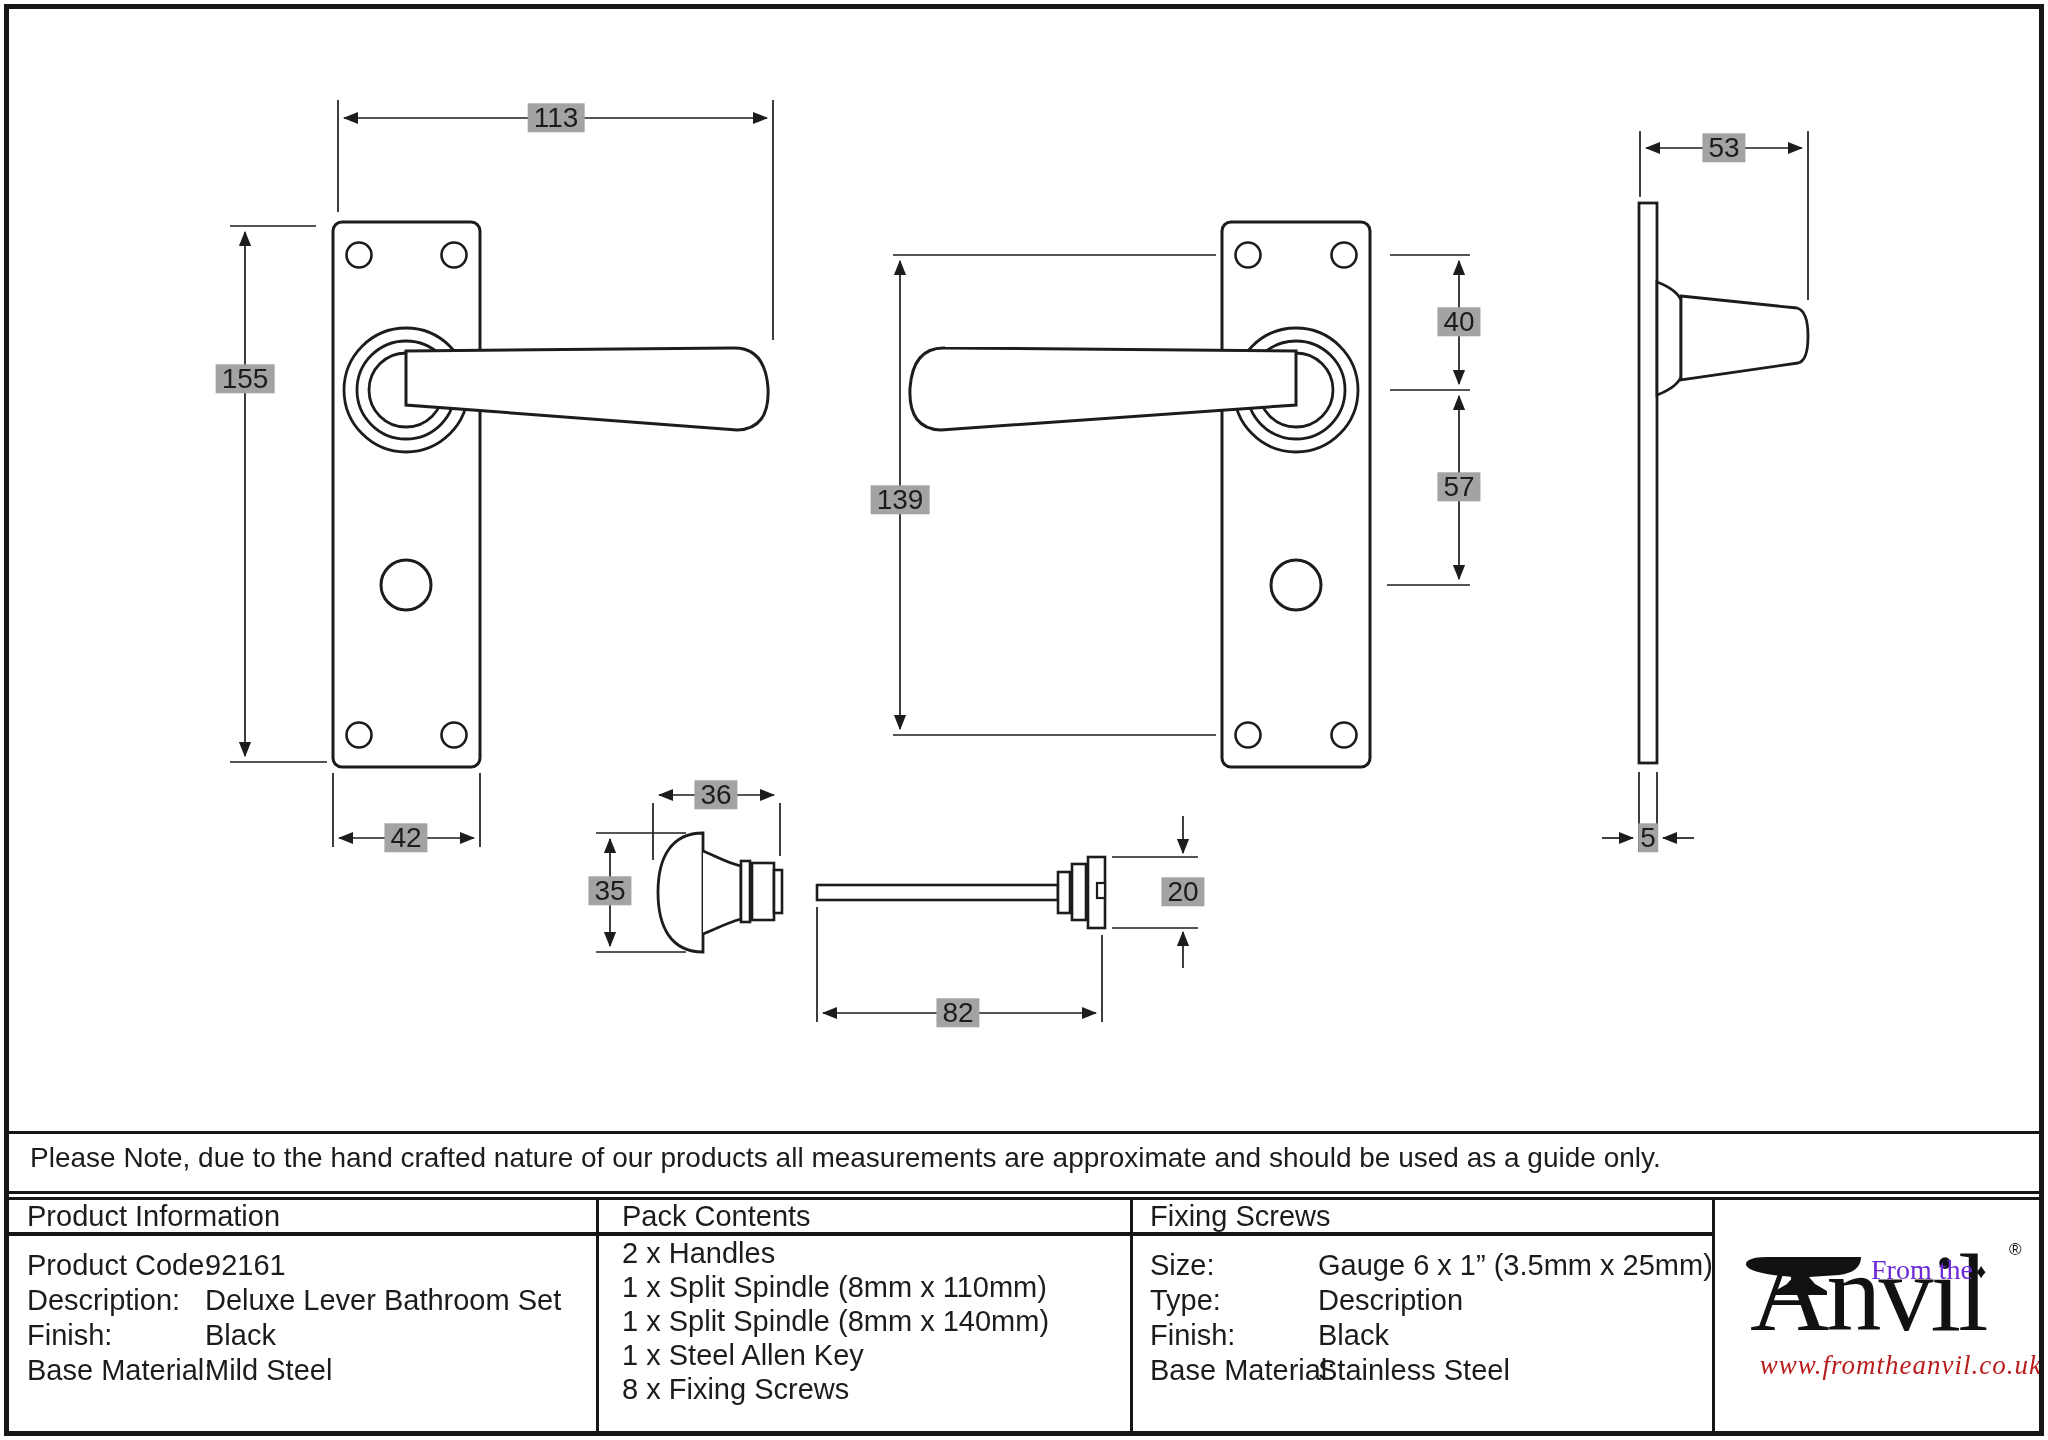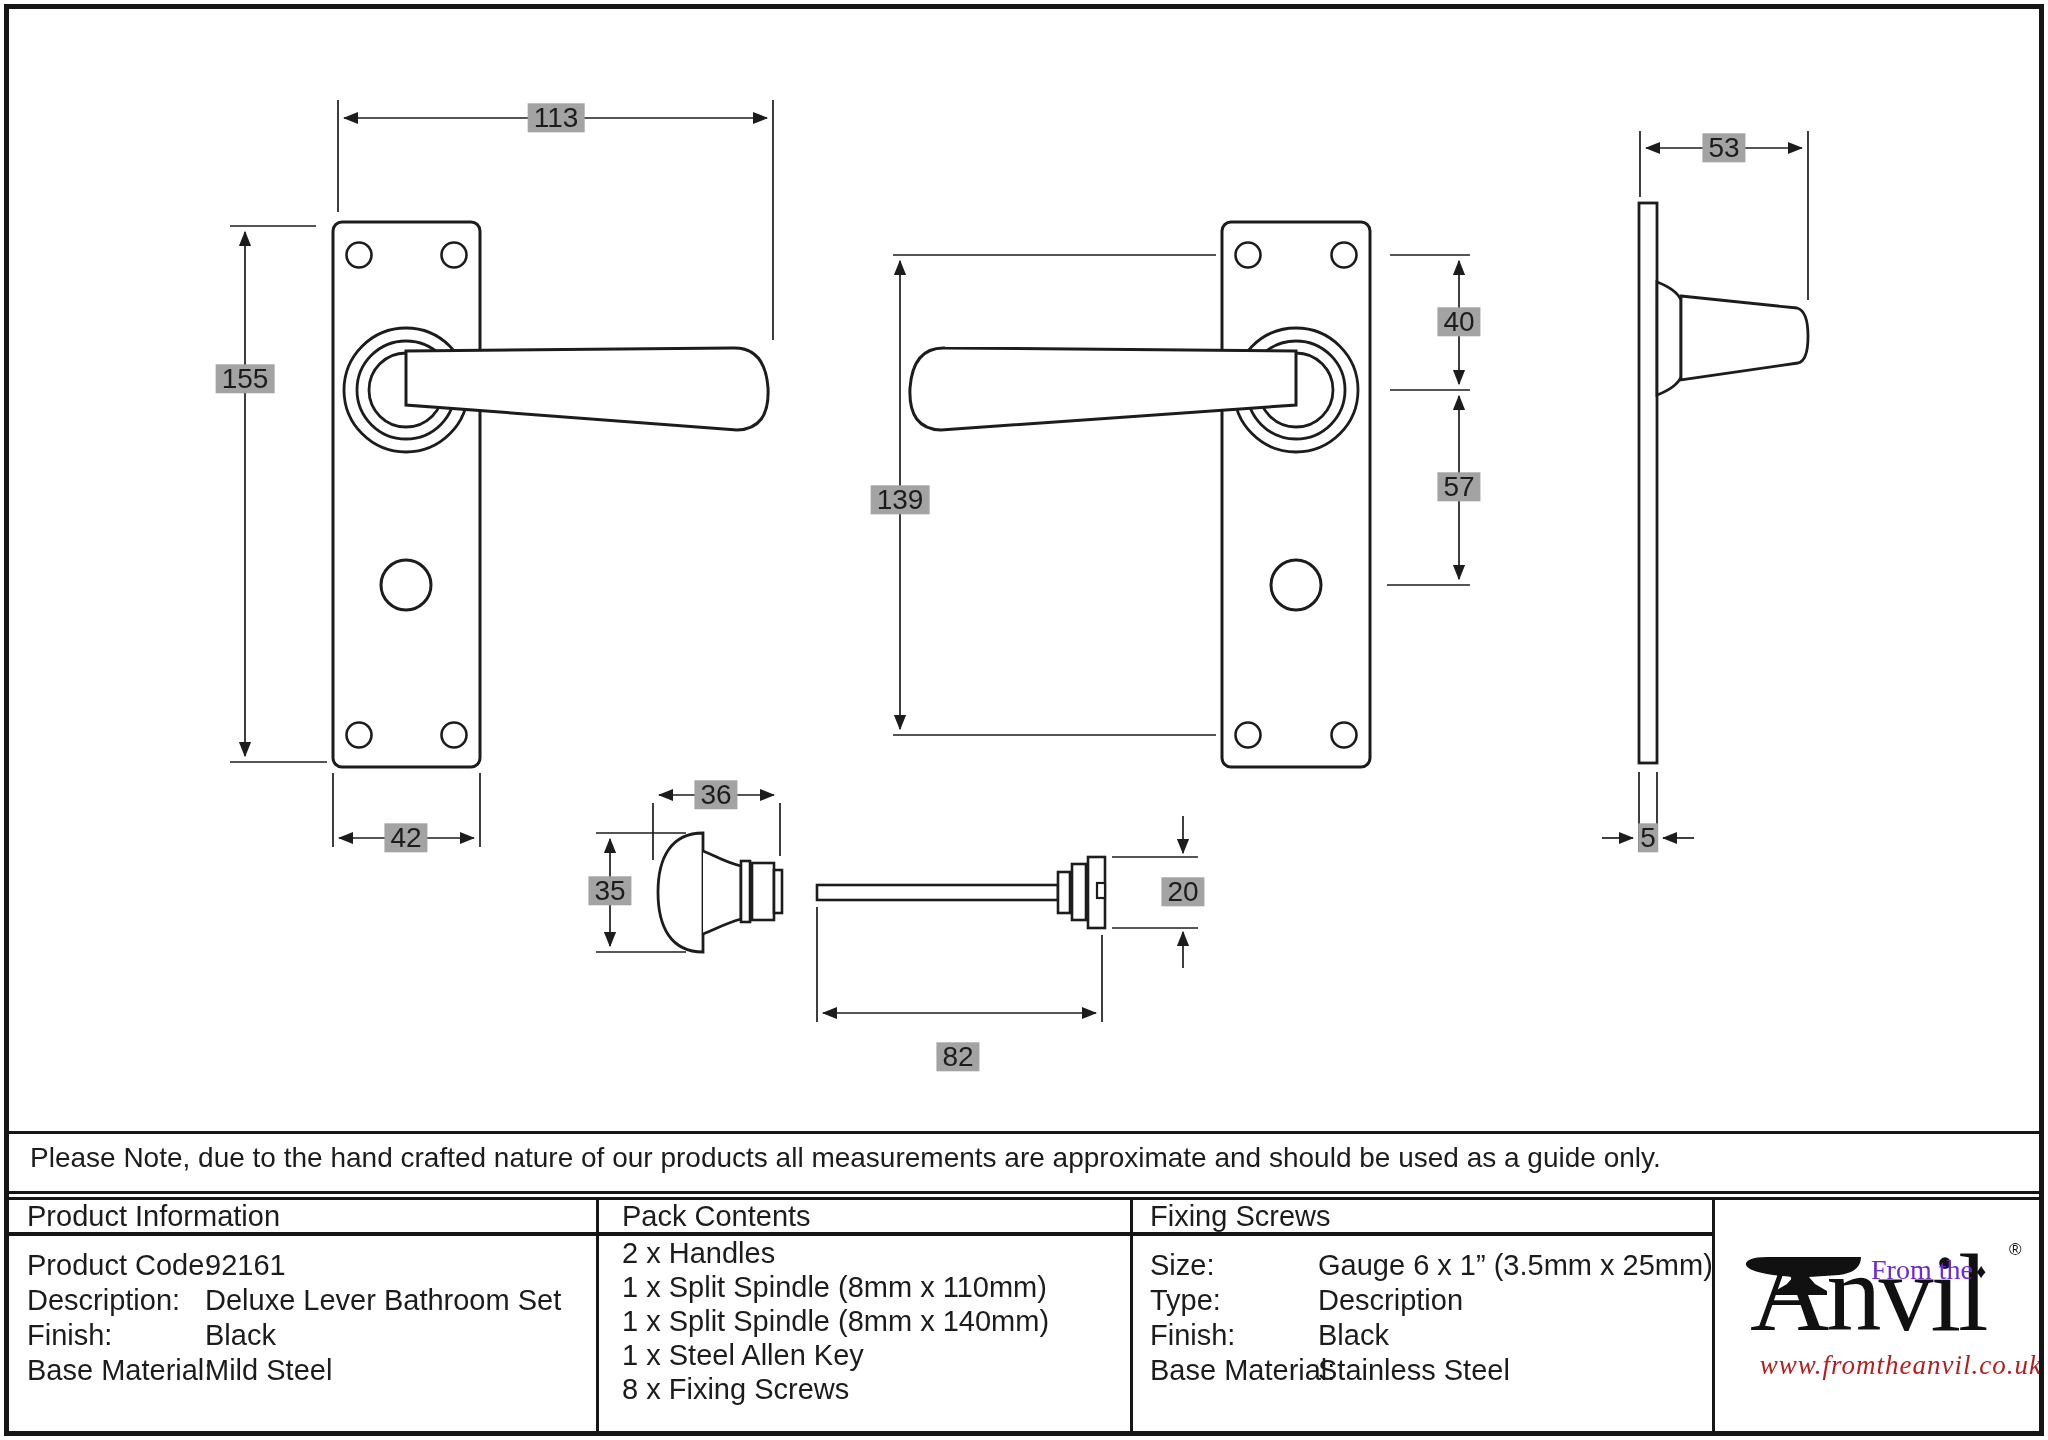--- a/index.html
+++ b/index.html
@@ -145,21 +145,21 @@
   <div class="dim" style="left:556px;top:118px;">113</div>
   <div class="dim" style="left:245px;top:379px;">155</div>
   <div class="dim" style="left:406px;top:838px;">42</div>
   <div class="dim" style="left:900px;top:500px;">139</div>
   <div class="dim" style="left:1459px;top:322px;">40</div>
   <div class="dim" style="left:1459px;top:487px;">57</div>
   <div class="dim" style="left:1724px;top:148px;">53</div>
   <div class="dim" style="left:1648px;top:838px;padding:0 2px;">5</div>
   <div class="dim" style="left:716px;top:795px;">36</div>
   <div class="dim" style="left:610px;top:891px;">35</div>
-  <div class="dim" style="left:958px;top:1013px;margin-top:44px;">82</div>
+  <div class="dim" style="left:958px;top:1013px;">82</div>
   <div class="dim" style="left:1183px;top:892px;">20</div>
 
   <div class="hline" style="left:9px;width:2030px;top:1131px;height:3px;"></div>
   <div class="note-text">Please Note, due to the hand crafted nature of our products all measurements are approximate and should be used as a guide only.</div>
   <div class="hline" style="left:9px;width:2030px;top:1191px;height:3px;"></div>
 
   <div class="hline" style="left:9px;width:2030px;top:1197px;height:3px;"></div>
   <div class="hline" style="left:9px;width:1706px;top:1232px;height:4px;"></div>
   <div class="vline" style="left:596px;top:1197px;height:237px;width:3px;"></div>
   <div class="vline" style="left:1130px;top:1197px;height:237px;width:3px;"></div>

